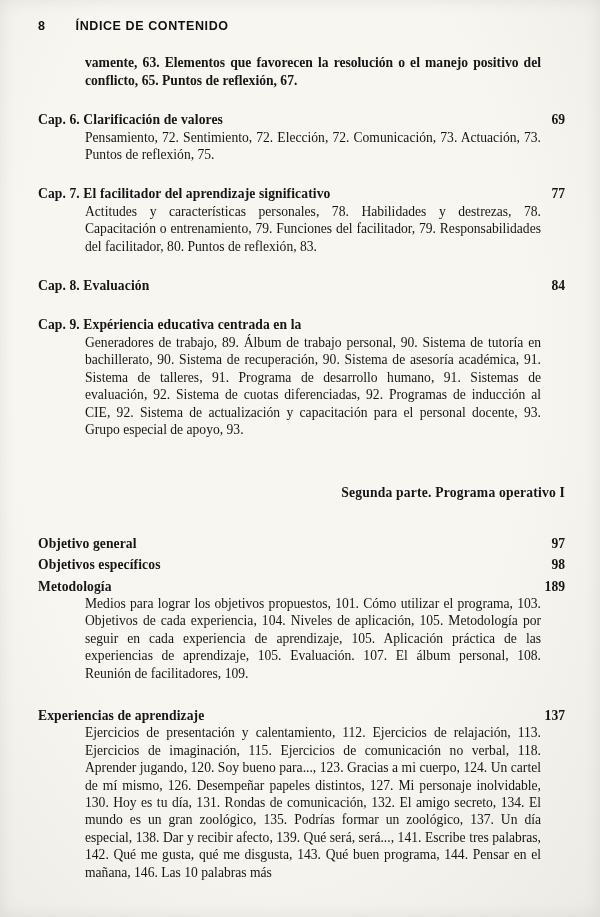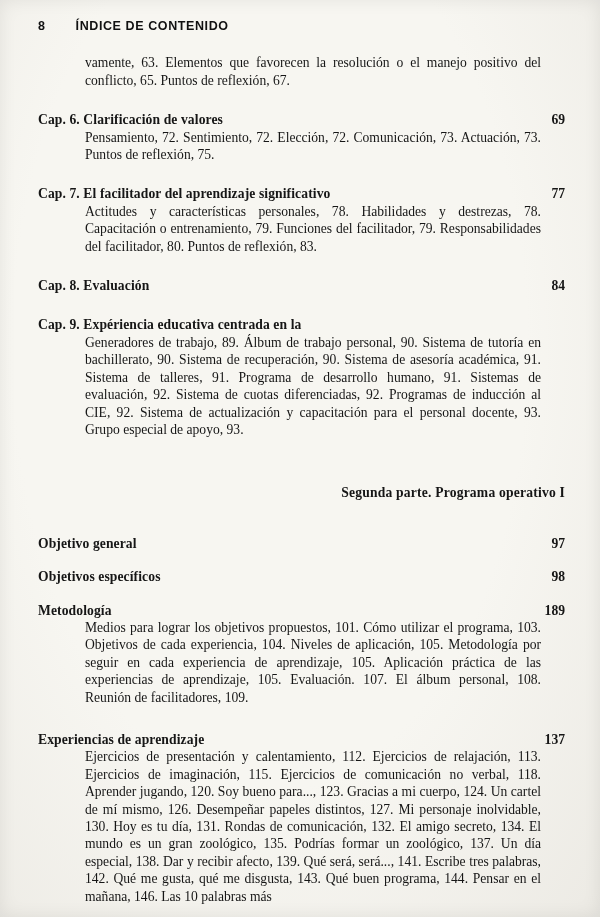--- a/index.html
+++ b/index.html
@@ -30,21 +30,21 @@
     letter-spacing: 0.6px;
     color: #111;
   }
 
   .desc {
     margin-left: 47px;
     margin-right: 24px;
     text-align: justify;
   }
 
-  .continuation { margin-top: 19px; }
+  .continuation { margin-top: 19px; font-weight: bold; }
 
   .entry { margin-top: 22px; }
 
   .entry-row {
     display: flex;
     justify-content: space-between;
     align-items: flex-start;
     font-weight: bold;
     font-family: Liberation Serif, serif;
   }
@@ -53,21 +53,21 @@
   .entry-page { font-weight: bold; }
 
   .part-heading {
     margin-top: 46px;
     margin-bottom: 33px;
     text-align: right;
     font-weight: bold;
     letter-spacing: 0.2px;
   }
 
-  .section-list .entry-row { margin-top: 16px; gap: 36px; }
+  .section-list .entry-row { margin-top: 4px; gap: 36px; }
   .entry.tight { margin-top: 0; }
   .entry.gap { margin-top: 25px; }
 </style>
 </head>
 <body>
 
 <div class="page">
 
   <header class="page-header">
     <span>8</span>

